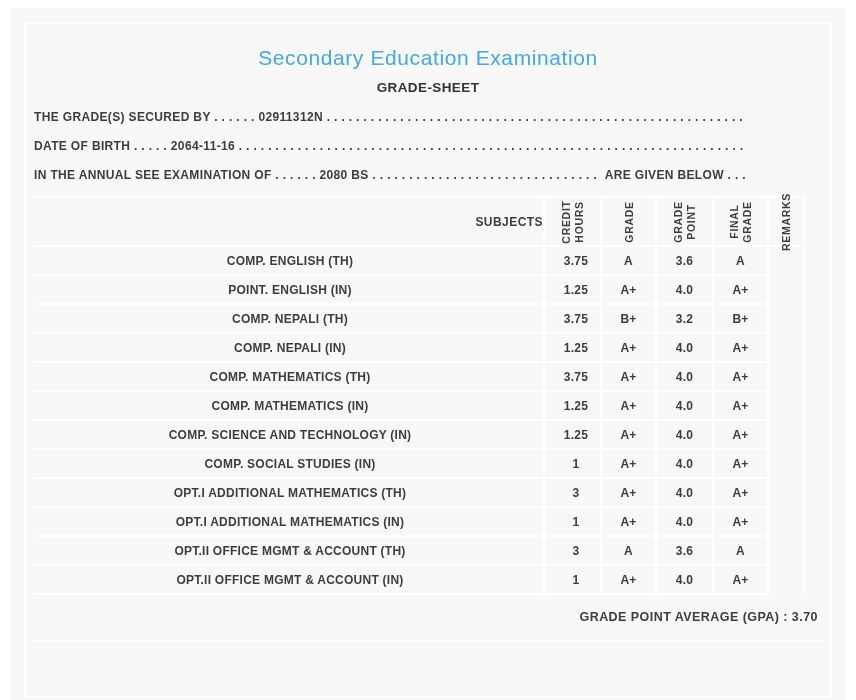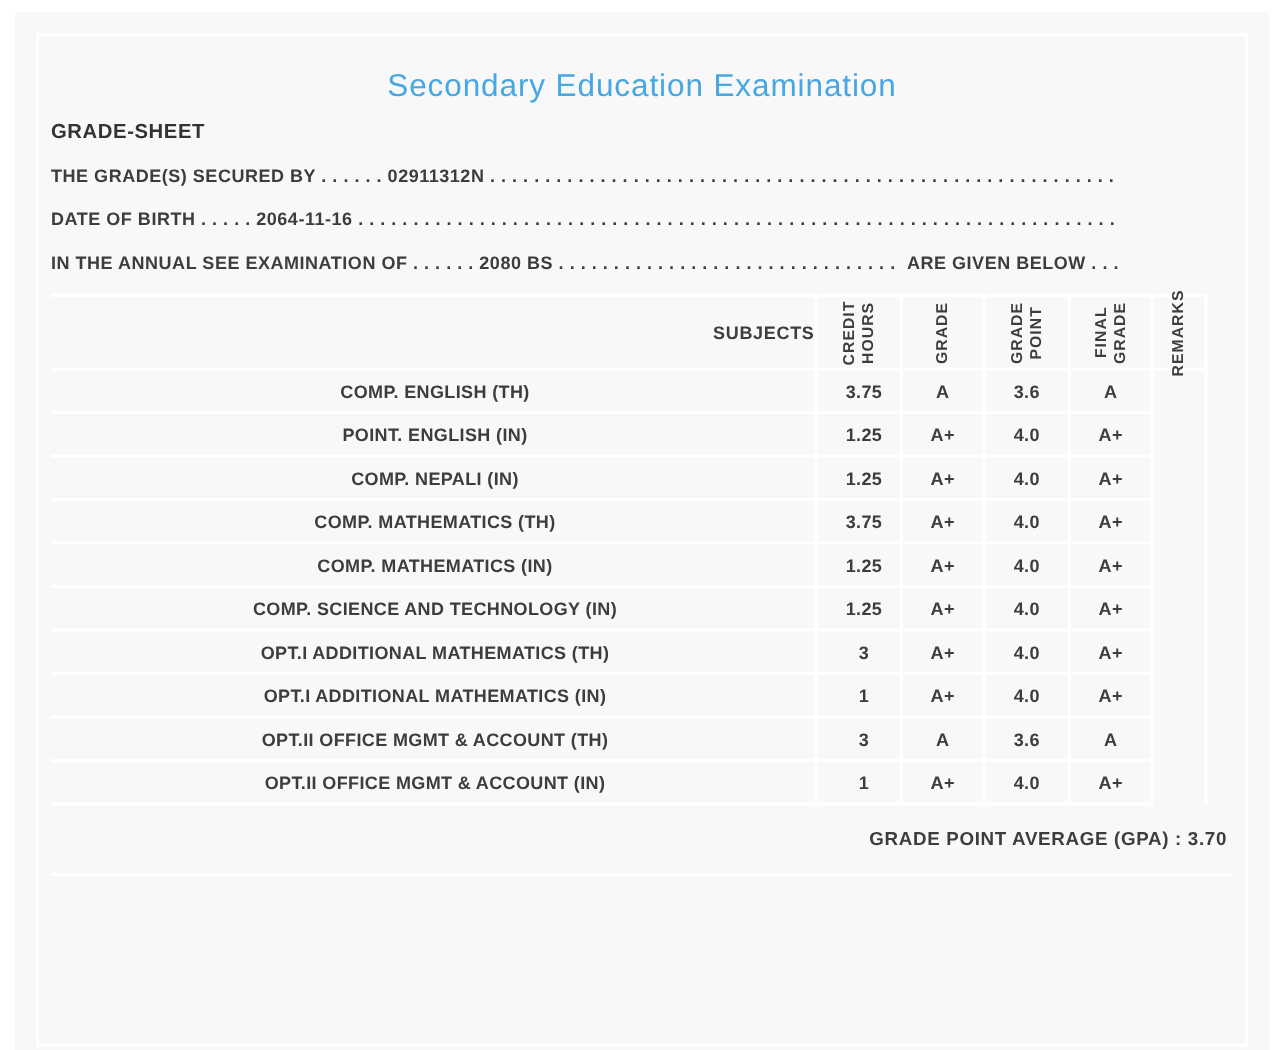--- a/index.html
+++ b/index.html
@@ -6,21 +6,21 @@
   html, body { margin: 0; padding: 0; background: #ffffff;
     font-family: "Liberation Sans", sans-serif; }
   .outer { margin: 8px 10px 0 10px; background: var(--panel-bg, #f8f8f8);
     min-height: 692px; padding: 14px 14px 0 14px; }
   .panel { border: 2px solid var(--line, #ffffff); min-height: 676px;
     padding: 6px 8px 0 8px; background: var(--panel-bg, #f8f8f8); }
 
   .title { color: var(--title-blue, #46a7e3); text-align: center;
     font-size: 21px; font-weight: 400; letter-spacing: 0.6px;
     margin: 16px 0 0 0; line-height: 24px; }
-  .subtitle { color: #333333; font-size: 13.5px;
+  .subtitle { color: #333333; text-align: center; font-size: 13.5px;
     font-weight: 700; letter-spacing: 0.4px; margin: 10px 0 0 0; line-height: 15px; }
 
   .info { margin-top: 14px; color: var(--ink, #3d3d3d); font-weight: 700;
     font-size: 12px; letter-spacing: 0.35px; }
   .info-line { display: flex; width: 712px; height: 16px; line-height: 16px;
     overflow: hidden; margin-bottom: 13px; }
   .info-line span { white-space: pre; }
   .info-prefix, .info-suffix { flex: 0 0 auto; }
   .info-dots { flex: 1 1 auto; overflow: hidden; }
 
@@ -142,20 +142,28 @@
 
   <tr>
     <td class="c-subj">POINT. ENGLISH (IN)</td>
     <td class="c-credit val">1.25</td>
     <td class="c-grade val">A+</td>
     <td class="c-point val">4.0</td>
     <td class="c-final val">A+</td>
     <td class="c-remarks val"></td>
   </tr>
 
+  <tr>
+    <td class="c-subj">COMP. NEPALI (TH)</td>
+    <td class="c-credit val">3.75</td>
+    <td class="c-grade val">B+</td>
+    <td class="c-point val">3.2</td>
+    <td class="c-final val">B+</td>
+    <td class="c-remarks val"></td>
+  </tr>
 
   <tr>
     <td class="c-subj">COMP. NEPALI (IN)</td>
     <td class="c-credit val">1.25</td>
     <td class="c-grade val">A+</td>
     <td class="c-point val">4.0</td>
     <td class="c-final val">A+</td>
     <td class="c-remarks val"></td>
   </tr>
 
@@ -181,20 +189,28 @@
   <tr>
     <td class="c-subj">COMP. SCIENCE AND TECHNOLOGY (IN)</td>
     <td class="c-credit val">1.25</td>
     <td class="c-grade val">A+</td>
     <td class="c-point val">4.0</td>
     <td class="c-final val">A+</td>
     <td class="c-remarks val"></td>
   </tr>
 
 
+  <tr>
+    <td class="c-subj">COMP. SOCIAL STUDIES (IN)</td>
+    <td class="c-credit val">1</td>
+    <td class="c-grade val">A+</td>
+    <td class="c-point val">4.0</td>
+    <td class="c-final val">A+</td>
+    <td class="c-remarks val"></td>
+  </tr>
 
   <tr>
     <td class="c-subj">OPT.I ADDITIONAL MATHEMATICS (TH)</td>
     <td class="c-credit val">3</td>
     <td class="c-grade val">A+</td>
     <td class="c-point val">4.0</td>
     <td class="c-final val">A+</td>
     <td class="c-remarks val"></td>
   </tr>
 

